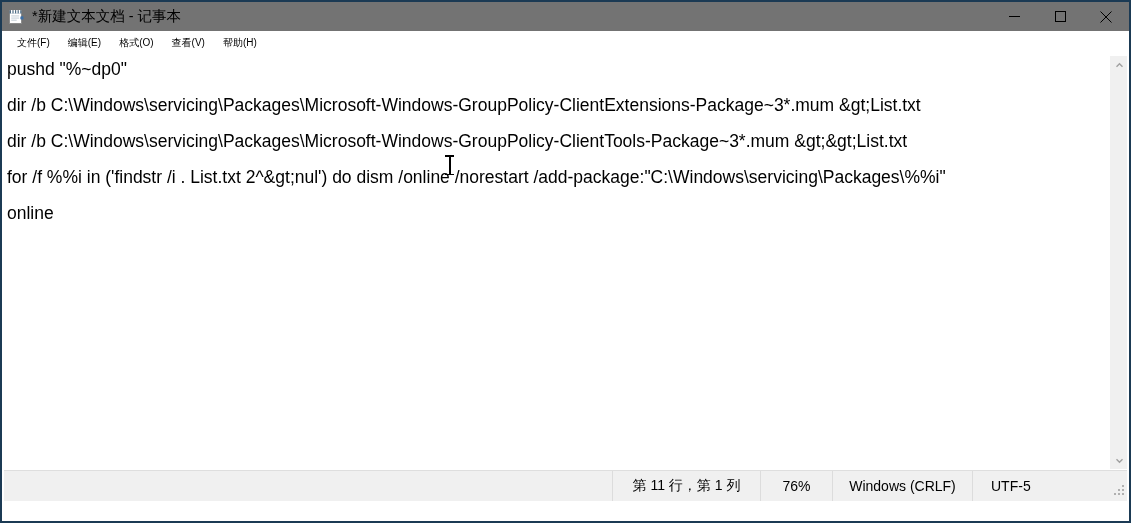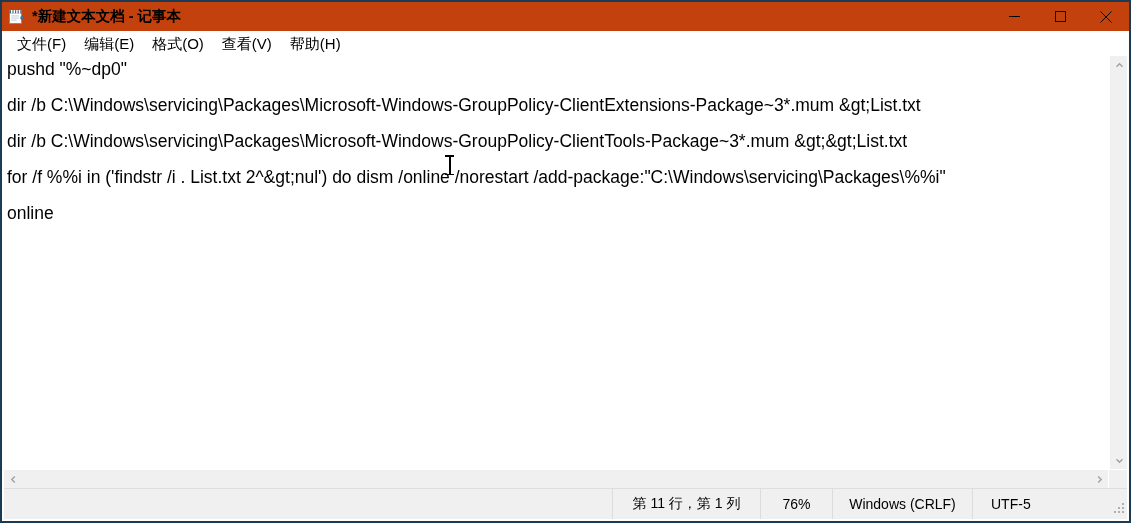--- a/index.html
+++ b/index.html
@@ -17,24 +17,23 @@
     box-sizing: border-box;
     border: 2px solid #1b3a54;
     border-top-width: 2px;
     background: #ffffff;
     overflow: hidden;
   }
   
   .titlebar {
     position: relative;
     height: 29px;
-    background: #c2410c;
-    display: flex;
-    align-items: center;
-    font-weight: bold;
+    background: #737373;
+    display: flex;
+    align-items: center;
   }
   .app-icon {
     width: 17px;
     height: 17px;
     margin-left: 6px;
     margin-right: 7px;
     flex: 0 0 auto;
     position: relative;
   }
   .title-text {
@@ -65,21 +64,21 @@
   
   .menubar {
     height: 25px;
     background: #ffffff;
     display: flex;
     align-items: center;
     padding-left: 6px;
     box-sizing: border-box;
   }
   .menu-item {
-    font-size: 15px;
+    font-size: 10px;
     color: #000000;
     padding: 2px 9px 3px 9px;
     white-space: nowrap;
     cursor: default;
     line-height: 1;
   }
   
   .editor-wrap {
     position: absolute;
     left: 2px;
@@ -155,21 +154,21 @@
     position: absolute;
     background: #f0f0f0;
   }
   .vtrack { top: 18px; bottom: 18px; left: 0; right: 0; }
   .htrack { left: 18px; right: 18px; top: 0; bottom: 0; }
   
   .statusbar {
     position: absolute;
     left: 2px;
     right: 2px;
-    bottom: 2px;
+    bottom: 20px;
     height: 31px;
     background: #f0f0f0;
     border-top: 1px solid #dedede;
     box-sizing: border-box;
     display: flex;
     align-items: flex-start;
     justify-content: flex-end;
     padding-left: 28px;
   }
   .status-cell {

